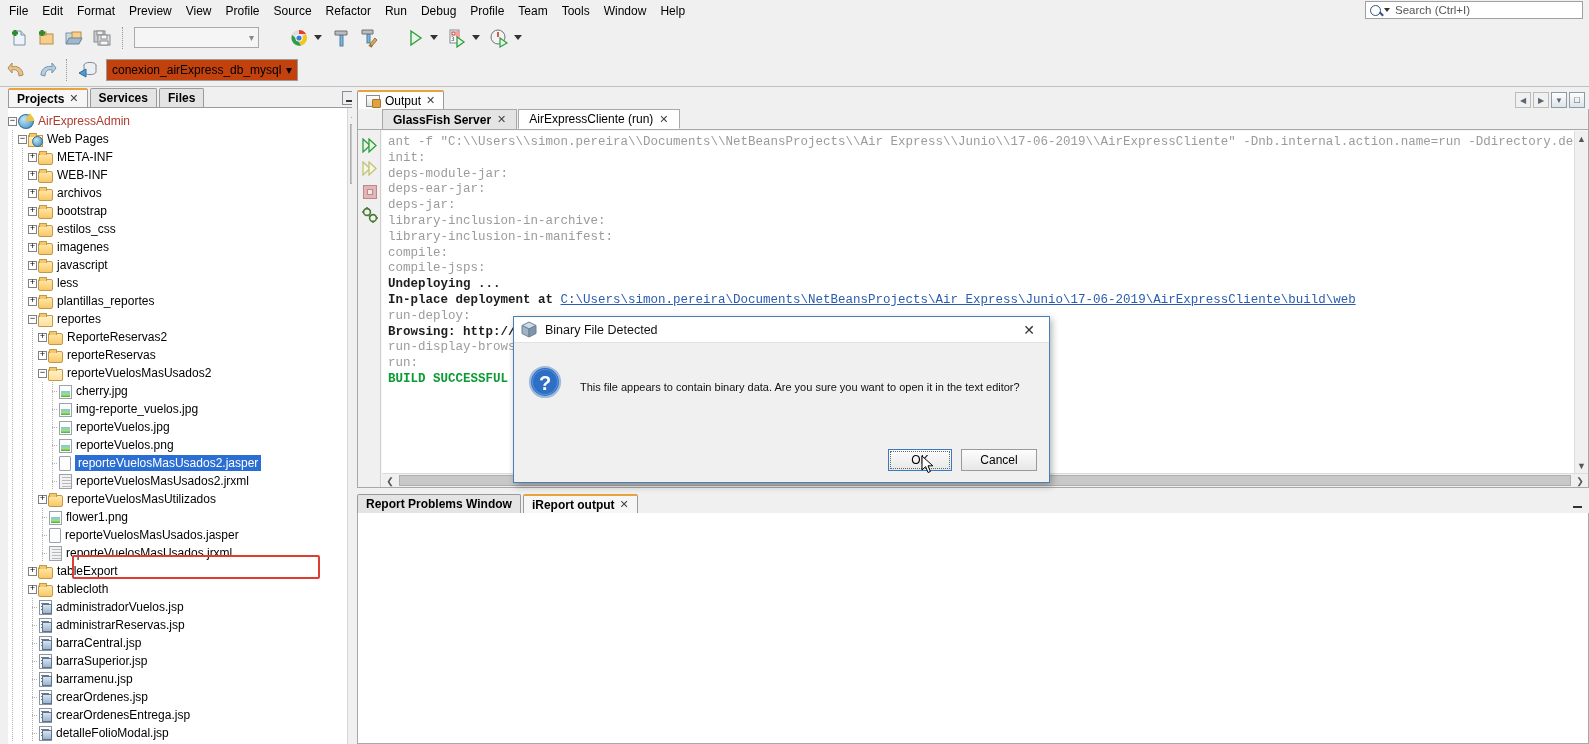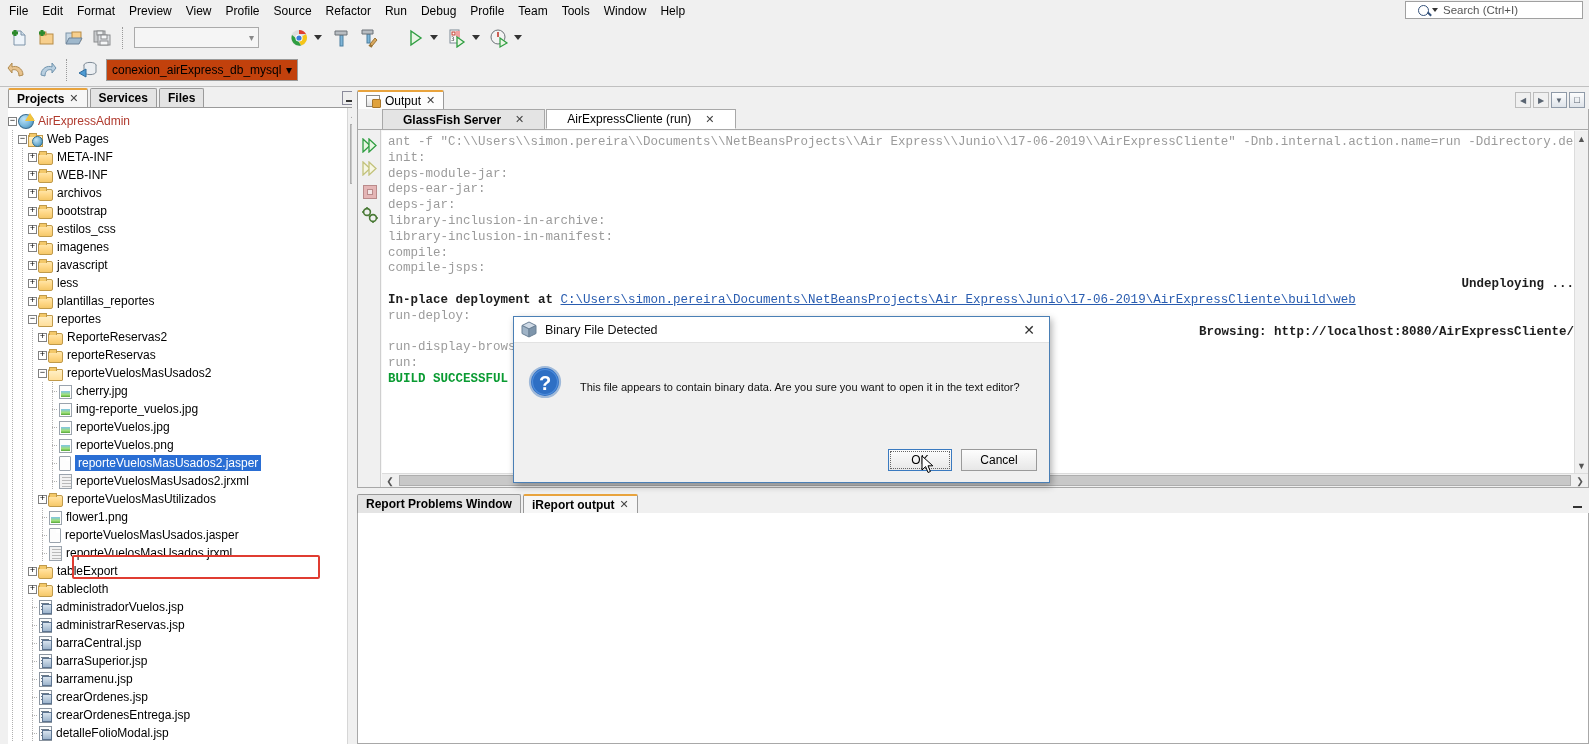--- a/index.html
+++ b/index.html
@@ -20,23 +20,23 @@
     display:flex; align-items:center;
     padding-left:2px;
     position:relative;
   }
   .menu-item {
     padding:2px 7px; font-size:12px; line-height:16px;
     color:#000; white-space:nowrap; cursor:default;
   }
   #searchbox {
     position:absolute; right:6px; top:1px;
-    width:178px; height:18px;
+    width:218px; height:18px;
     background:#fff; border:1px solid #a0a0a0;
-    display:flex; align-items:center; padding-left:12px;
+    display:flex; align-items:center; padding-left:4px;
     font-size:11.5px; color:#555;
   }
   .mag {
     width:11px;height:11px;border:1.6px solid #33517a;border-radius:50%;
     display:inline-block;position:relative;margin-right:2px;flex:none;
   }
   .mag::after{content:"";position:absolute;width:5px;height:1.7px;background:#33517a;
     transform:rotate(45deg);right:-4px;bottom:0px;}
   .mag-caret{width:0;height:0;border-left:3px solid transparent;border-right:3px solid transparent;
     border-top:4px solid #333;margin-right:5px;margin-left:1px;}
@@ -215,21 +215,21 @@
 
   #out-panel{
     position:absolute; top:21px; left:0; right:0; height:379px;
     background:#f6f6f6; border:1px solid #a8a8a8; border-top:none;
   }
   #out-inner-tabs{
     height:21px; display:flex; align-items:flex-end; padding-left:24px;
     background:#f0f0f0; border-bottom:1px solid #a8a8a8;
   }
   .itab{
-    height:20px;display:flex;align-items:center;gap:14px;padding:0 20px;
+    height:20px;display:flex;align-items:center;gap:6px;padding:0 10px;
     font-size:12px;font-weight:bold;background:#e4e4e4;
     border:1px solid #a8a8a8;border-bottom:none;margin-right:1px;
   }
   .itab.active{background:#fff;font-weight:normal;border-bottom:1px solid #fff;}
   .itab .x{font-size:11px;font-weight:normal;color:#444;}
 
   #out-gutter{
     position:absolute; left:0; top:21px; width:23px; bottom:0;
     background:#f0f0f0; border-right:1px solid #cfcfcf;
     padding-top:4px;
@@ -240,21 +240,21 @@
   .stopsq i{width:6px;height:6px;background:#f3e6e6;border:1px solid #b98a8a;display:block;}
 
   #console{
     position:absolute; left:24px; top:22px; right:14px; bottom:14px;
     background:#fff; overflow:hidden; padding:4px 0 0 6px;
   }
   .cline{
     font-family:"Liberation Mono","DejaVu Sans Mono",monospace;
     font-size:12.5px; line-height:15.8px; white-space:pre; color:#9b9b9b;
   }
-  .cline.bold{ color:#1d1d1d; font-weight:bold;text-align:right; }
+  .cline.bold{ color:#1d1d1d; font-weight:bold; }
   .cline.green{ color:#0a9b32; font-weight:bold; }
   .cline.link{ color:#1d1d1d; font-weight:bold; }
   .cline.link u{ color:#2a5db0; text-decoration:underline; font-weight:normal;}
 
   #cons-vsb{ position:absolute; right:0; top:22px; width:14px; bottom:14px; background:#f0f0f0;
     border-left:1px solid #dcdcdc; }
   #cons-vsb .sb-arrow{height:15px;}
   #cons-hsb{ position:absolute; left:24px; right:0; bottom:0; height:14px; background:#f0f0f0;
     display:flex; align-items:center; border-top:1px solid #dcdcdc;}
   #cons-hsb .hthumb{ flex:1; height:11px; margin:0 1px; background:#c8c8c8; border:1px solid #aeaeae;}

